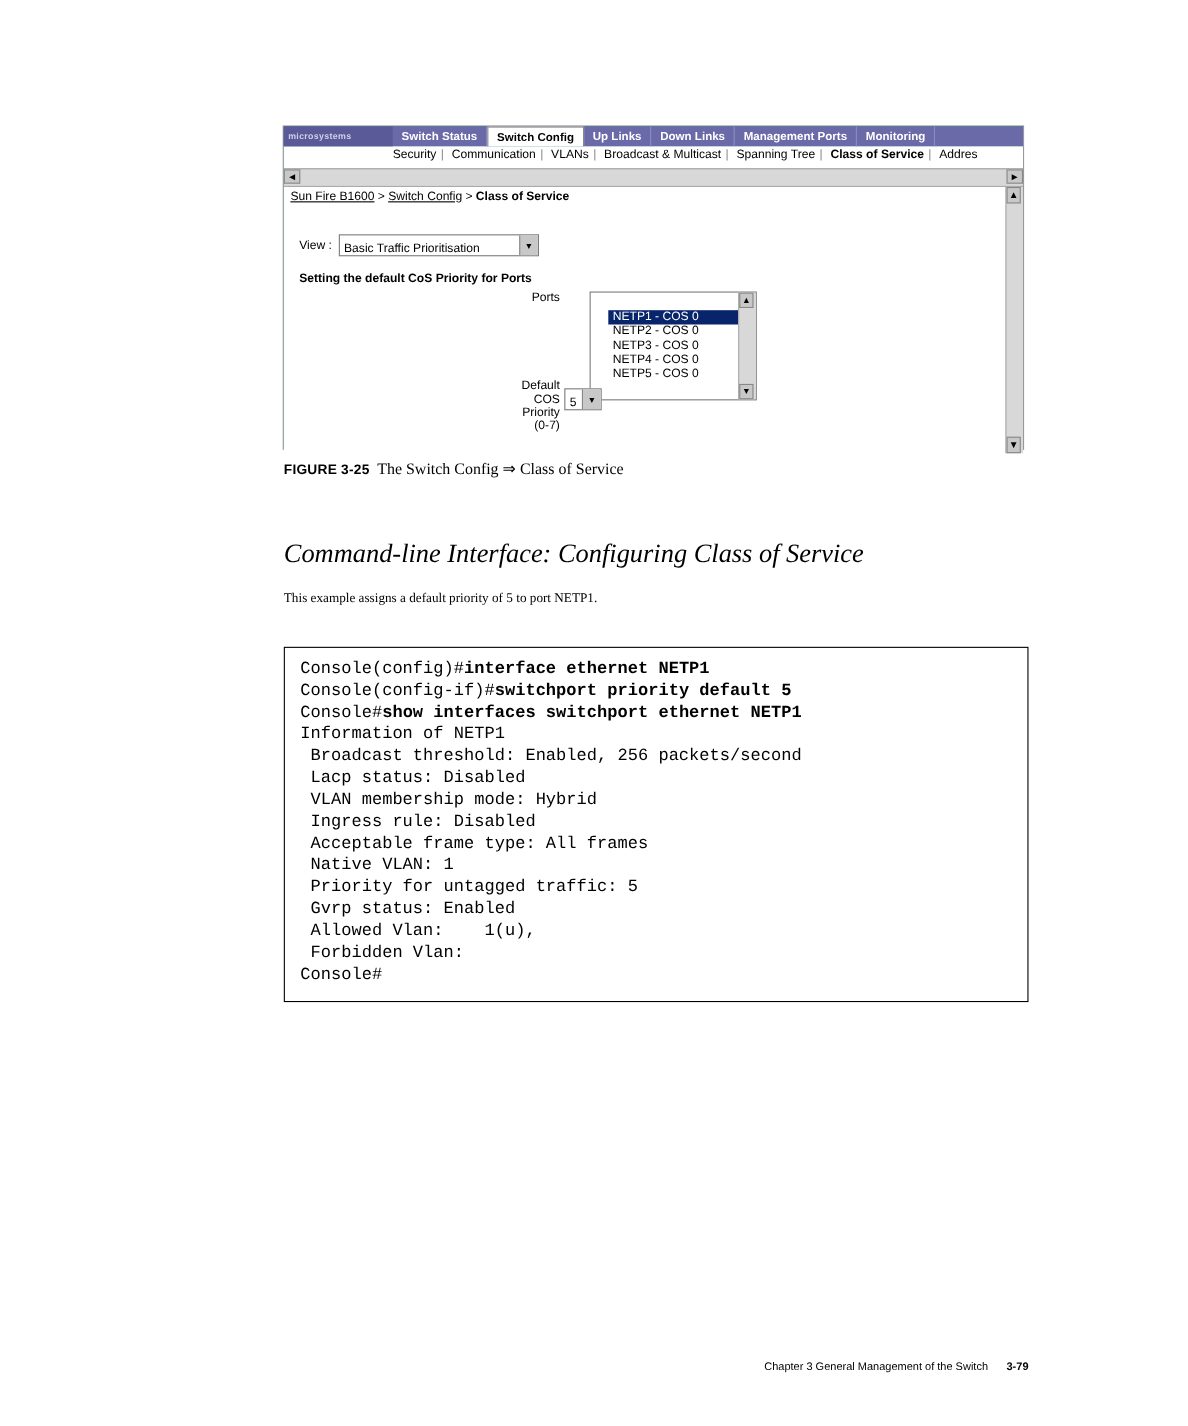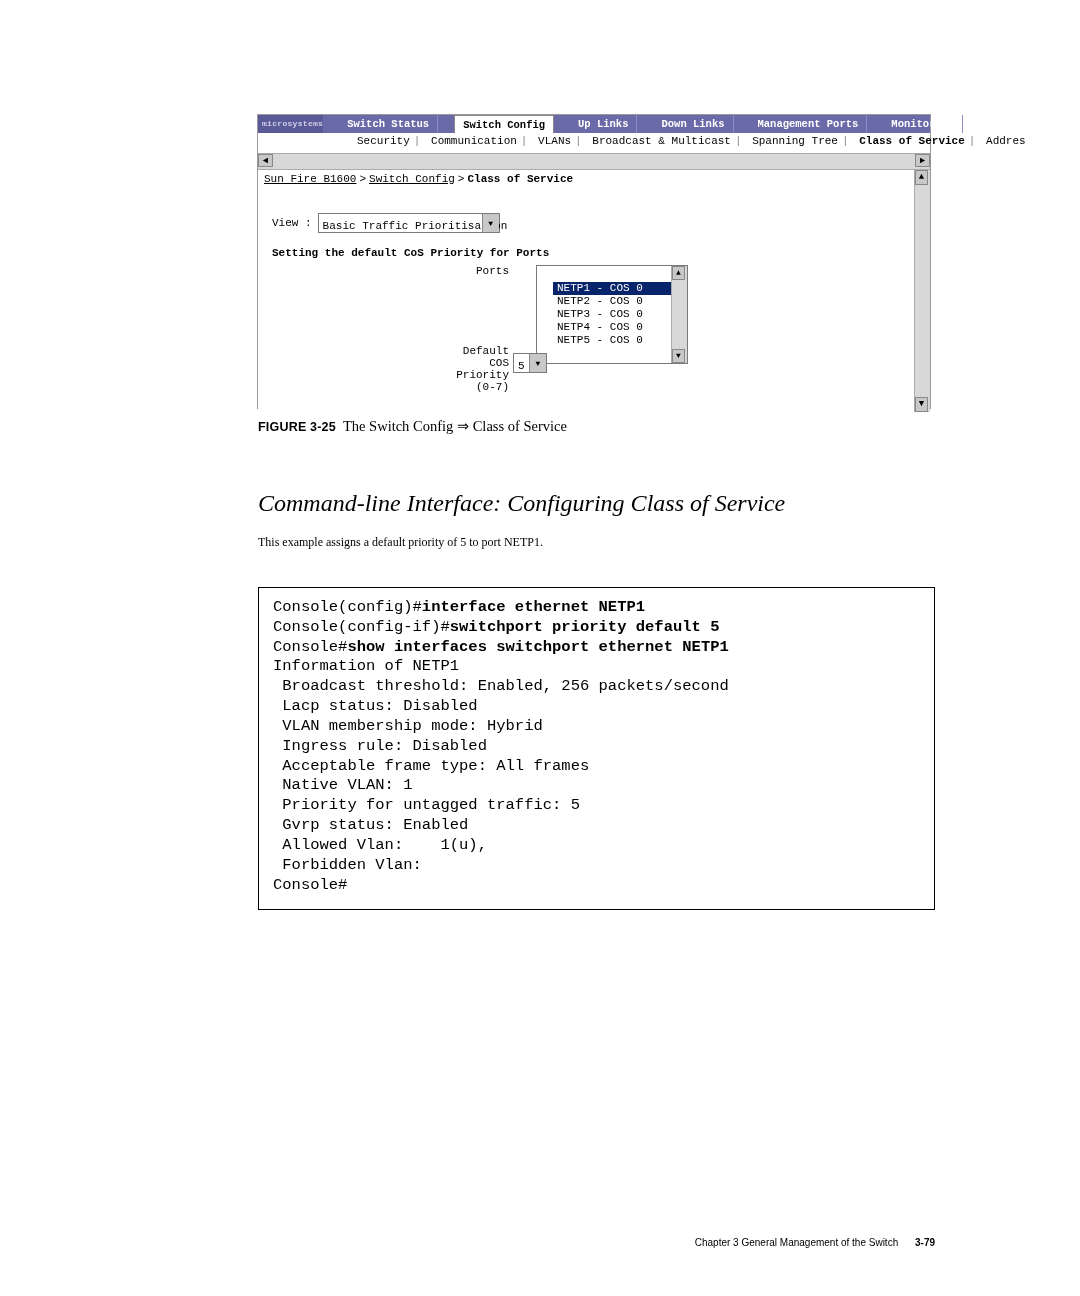--- a/index.html
+++ b/index.html
@@ -16,21 +16,21 @@
     box-sizing: border-box;
     padding: 115px 145px 0 258px;
   }
 
   
   .shot {
     width: 672px;
     height: 293px;
     border: 0;
     position: relative;
-    font-family: Liberation Mono, monospace;
+    font-family: Liberation Sans, sans-serif;
     font-size: 11px;
     background: #0f766e;
     box-shadow: 0 0 0 1px #999;
   }
   .shot .tabs {
     display: flex;
     height: 18px;
     background: #6a6aa8;
     color: #fff;
     font-weight: bold;
@@ -45,21 +45,20 @@
     padding-left: 4px;
     color: #cfcfe8;
     letter-spacing: 0.3px;
   }
   .shot .tab {
     padding: 2px 8px 0 8px;
     line-height: 15px;
     border-right: 1px solid #8c8cc4;
     white-space: nowrap;
     box-sizing: border-box;
-    margin-left: 16px;
   }
   .shot .tab.active {
     background: #fff;
     color: #000;
     border: 1px solid #888;
     border-bottom: none;
     height: 18px;
   }
   .shot .subnav {
     background: #fff;

